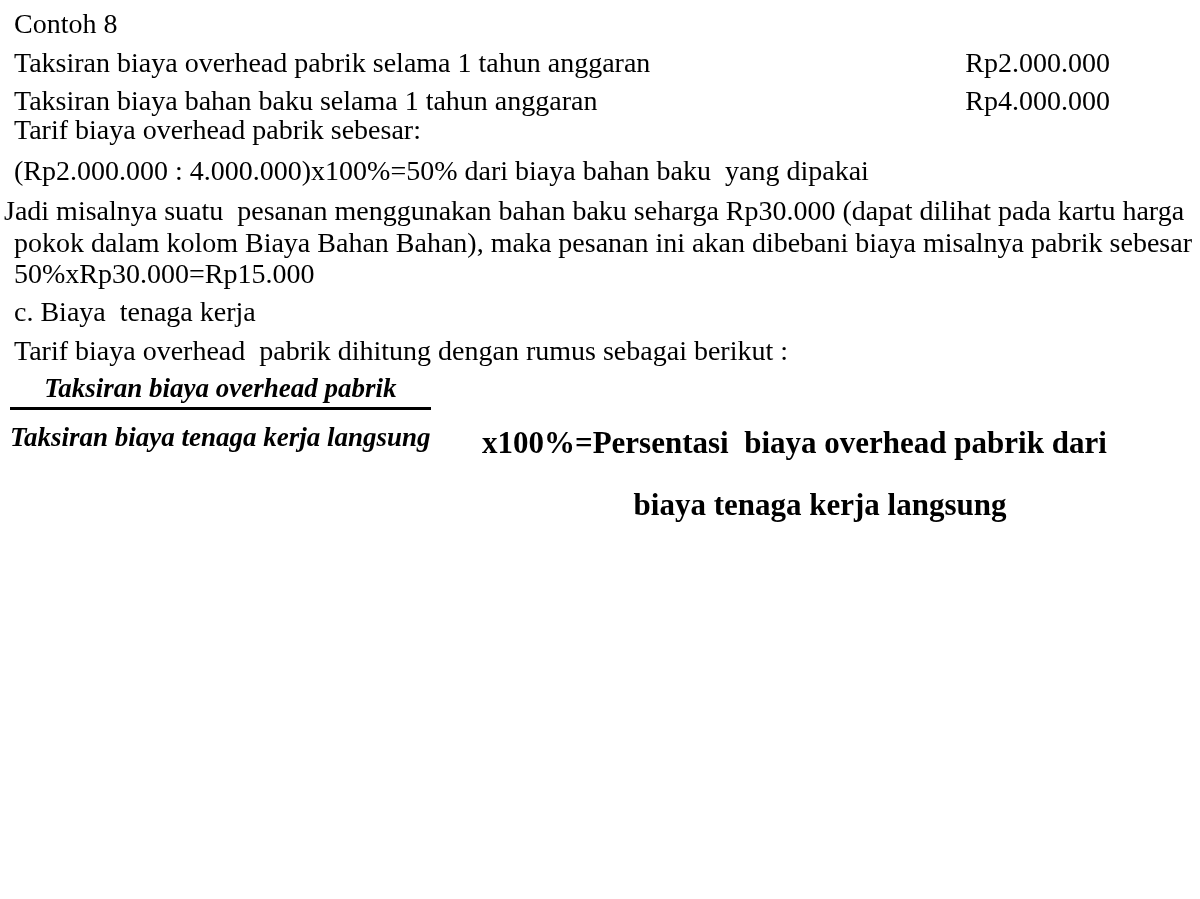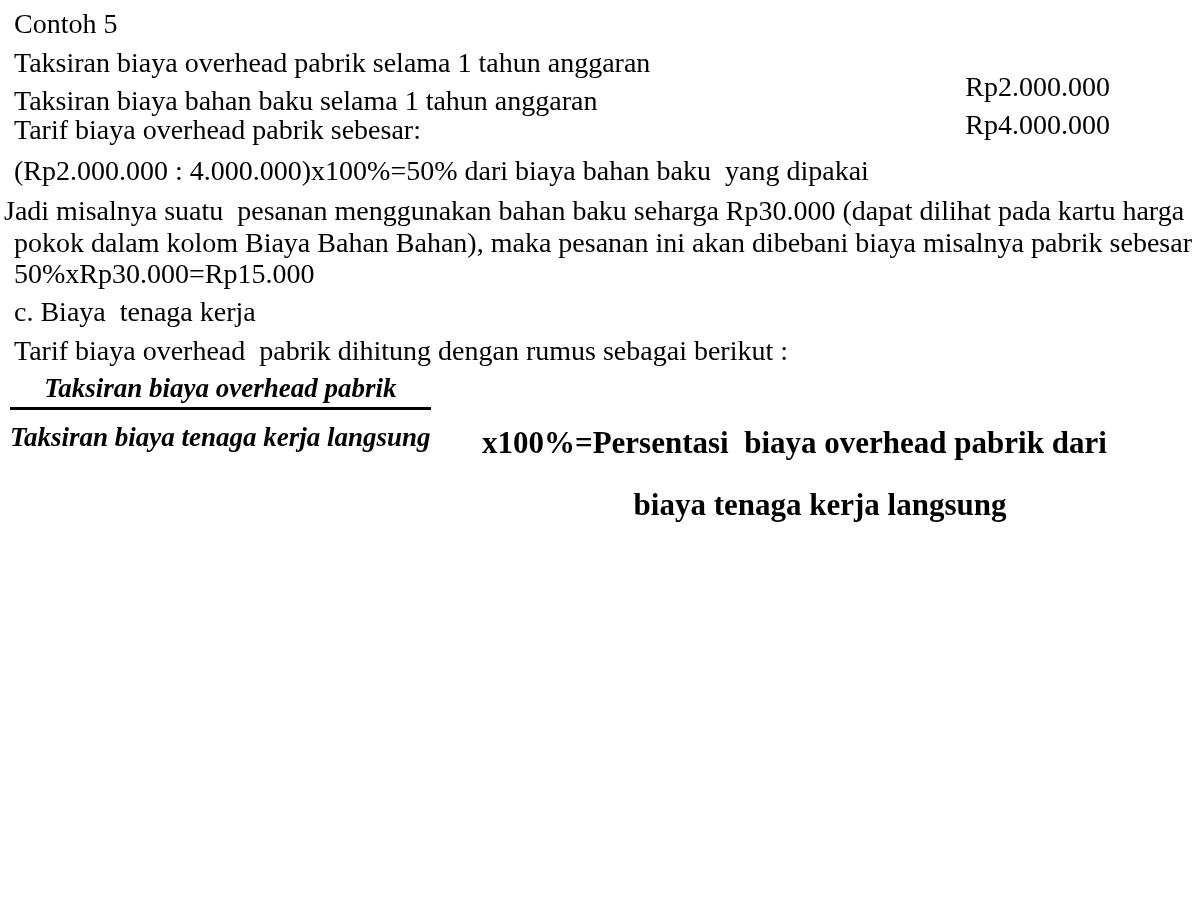--- a/index.html
+++ b/index.html
@@ -20,21 +20,20 @@
   .line {
     position: absolute;
     white-space: pre;
     line-height: 1.15;
   }
   .amount {
     position: absolute;
     right: 90px;
     white-space: pre;
     line-height: 1.15;
-    margin-top: 24px;
   }
   .formula {
     position: absolute;
     left: 10px;
     top: 374px;
     display: flex;
     align-items: flex-end;
   }
   .fraction {
     display: inline-block;
@@ -72,21 +71,21 @@
     white-space: pre;
     text-align: center;
     margin-top: 26px;
   }
 </style>
 </head>
 <body>
 
 <div class="page">
 
-  <div class="line" style="left:14px; top:8px;">Contoh 5</div>
+  <div class="line" style="left:14px; top:8px;">Contoh 8</div>
 
   <div class="line" style="left:14px; top:47px;">Taksiran biaya overhead pabrik selama 1 tahun anggaran</div>
   <div class="amount" style="top:47px;">Rp2.000.000</div>
 
   <div class="line" style="left:14px; top:85px;">Taksiran biaya bahan baku selama 1 tahun anggaran</div>
   <div class="amount" style="top:85px;">Rp4.000.000</div>
 
   <div class="line" style="left:14px; top:114px;">Tarif biaya overhead pabrik sebesar:</div>
 
   <div class="line" style="left:14px; top:155px;font-family:Liberation Serif, serif;">(Rp2.000.000 : 4.000.000)x100%=50% dari biaya bahan baku  yang dipakai</div>

